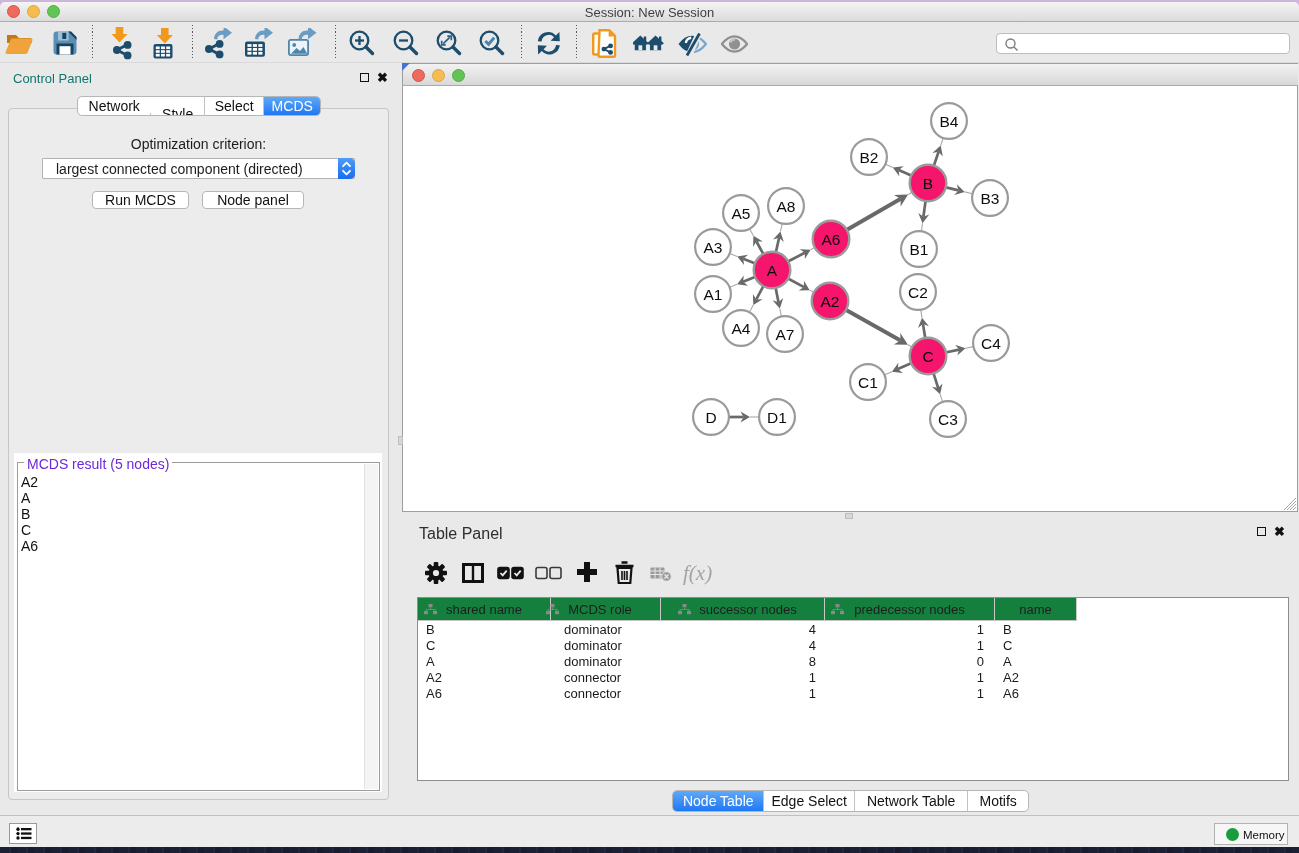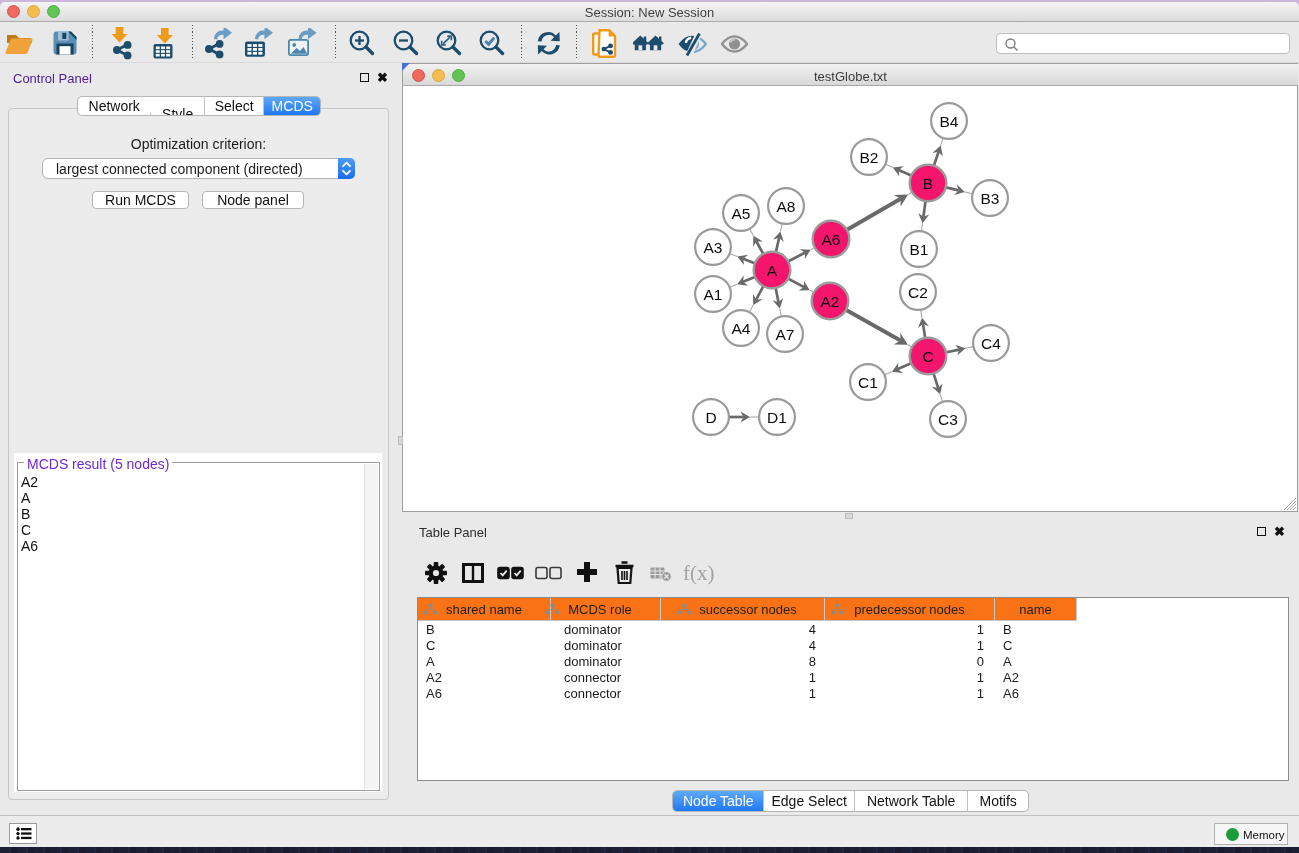--- a/index.html
+++ b/index.html
@@ -16,33 +16,33 @@
 #titleText { left:0; top:5px; width:1299px; text-align:center; font-size:13px; color:#3f3f3f; }
 
 
 #toolbar { left:0; top:22px; width:1299px; height:41px; background:#e9e9e9; border-bottom:1px solid #dadada; }
 .sep { position:absolute; top:3px; height:34px; width:1px;
   background:repeating-linear-gradient(#565656 0 1.2px, transparent 1.2px 3.2px); }
 #searchBox { position:absolute; left:996px; top:11px; width:294px; height:21px; background:#fff;
   border:1px solid #bdbdbd; border-radius:4px; }
 
 
-#cpTitle { left:13px; top:71px; font-size:13px; color:#4c1d95; }
+#cpTitle { left:13px; top:71px; font-size:13px; color:#0f766e; }
 #cpBox { left:8px; top:108px; width:381px; height:692px; background:#ececec;
   border:1px solid #c6c6c6; border-radius:4px; }
 .segc { position:absolute; display:flex; background:#fff; border:1px solid #b6b6b6;
   border-radius:5px; overflow:hidden; }
 .segc .sg { font-size:14px; color:#111; text-align:center; border-left:1px solid #c2c2c2;
   display:flex; align-items:center; justify-content:center; }
 .segc .sg:first-child { border-left:none; }
 .segc .sg.on { background:linear-gradient(#5ea9f9,#2077f3); color:#fff; }
 #tabsTop { left:77px; top:96px; width:244px; height:20px; }
 #optLabel { left:8px; top:136px; width:381px; text-align:center; font-size:14px; color:#1c1c1c; }
 #dropdown { left:42px; top:158px; width:313px; height:21px; background:#fff;
-  border:1px solid #b2b2b2; border-radius:6px; }
+  border:1px solid #b2b2b2; border-radius:1px; }
 #dropdown .txt { position:absolute; left:13px; top:2px; font-size:14px; color:#1c1c1c; }
 #dropdown .step { position:absolute; right:-1px; top:-1px; width:17px; height:21px;
   background:linear-gradient(#4d9df8,#1a6cf0); border-radius:0 5px 5px 0; }
 .btn { position:absolute; height:18px; background:#fff; border:1px solid #b6b6b6;
   border-radius:4px; font-size:14px; color:#111; text-align:center; line-height:16px; }
 #mcdsWhite { left:14px; top:453px; width:368px; height:339px; background:#fff; }
 #mcdsBorder { left:17px; top:462px; width:363px; height:329px; border:1px solid #9b9b9b; }
 #mcdsTitle { left:24px; top:456px; background:#fff; padding:0 3px; font-size:14px; color:#6d28d9; }
 #mcdsList { left:21px; top:474px; font-size:14px; color:#111; line-height:16.1px; }
 #mcdsScroll { left:364px; top:464px; width:14px; height:325px; background:#f4f4f4;
@@ -50,24 +50,24 @@
 
 
 #netWin { left:402px; top:63px; width:896px; height:449px; background:#fff;
   border:1px solid #9e9e9e; }
 #netTitle { left:0; top:0; width:895px; height:22px;
   background:linear-gradient(#f2f2f2,#d8d8d8); border-bottom:1px solid #a9a9a9; }
 #netTitle .tl { position:absolute; top:5px; width:13px; height:13px; border-radius:50%; }
 #netTitleText { left:0; top:5px; width:895px; text-align:center; font-size:13px; color:#3b3b3b; }
 
 
-#tpTitle { left:419px; top:525px; font-size:13px; color:#2e2e2e; }
+#tpTitle { left:419px; top:525px; font-size:16px; color:#2e2e2e; }
 #tableBox { left:417px; top:597px; width:872px; height:184px; background:#fff;
   border:1px solid #8d8d8d; }
-#thead { position:absolute; left:0; top:0; width:659px; height:23px; background:#f97316;
+#thead { position:absolute; left:0; top:0; width:659px; height:23px; background:#15803d;
   border-bottom:1px solid #c4c4c4; }
 #thead .hc { position:absolute; top:0; height:23px; border-right:1px solid #c8c8c8;
   font-size:13px; color:#1e1e1e; text-align:center; line-height:23px; }
 .trow { position:absolute; font-size:13px; color:#1a1a1a; height:16px; line-height:16px; }
 #tabsBottom { left:672px; top:790px; width:357px; height:22px; }
 
 
 #statusBar { left:0; top:815px; width:1299px; height:32px; background:#ececec;
   border-top:1px solid #c0c0c0; }
 #deskBottom { left:0; top:847px; width:1299px; height:6px; background:repeating-linear-gradient(90deg,#1b2034 0 9px,#222741 9px 11px,#181c2e 11px 17px); }
@@ -296,21 +296,20 @@
 
 <div class="abs" id="netWin">
   <div class="abs" id="netTitle">
     <div class="tl" style="left:9px; background:#ee6a5f; border:0.5px solid #d65348;"></div>
     <div class="tl" style="left:29px; background:#f5bd4f; border:0.5px solid #dda73c;"></div>
     <div class="tl" style="left:49px; background:#61c454; border:0.5px solid #4daf41;"></div>
   </div>
   <svg style="position:absolute;left:-1px;top:-1px" width="8" height="8" viewBox="0 0 8 8">
       <path d="M0 0 H8 L0 8 Z" fill="#4a72d6"></path>
     </svg>
-  <div class="abs" id="netTitleText">testGlobe.txt</div>
   <svg id="graph" style="position:absolute; left:0; top:22px;" width="895" height="423" viewBox="0 0 895 423">
 <line x1="334.1" y1="198.2" x2="326.7" y2="201.2" stroke="#a8a8a8" stroke-width="1.1"></line>
 <line x1="353.7" y1="190.2" x2="340.1" y2="195.8" stroke="#696969" stroke-width="2.7"></line>
 <path d="M334.1 198.2 L345.0 199.7 L340.1 195.8 L340.8 189.5 Z" fill="#696969"></path>
 <line x1="406.7" y1="204.2" x2="410.7" y2="206.3" stroke="#a8a8a8" stroke-width="1.1"></line>
 <line x1="383.6" y1="191.8" x2="401.0" y2="201.1" stroke="#696969" stroke-width="2.7"></line>
 <path d="M406.7 204.2 L400.9 194.8 L401.0 201.1 L395.7 204.5 Z" fill="#696969"></path>
 <line x1="334.2" y1="170.4" x2="326.8" y2="167.5" stroke="#a8a8a8" stroke-width="1.1"></line>
 <line x1="353.6" y1="178.0" x2="340.2" y2="172.8" stroke="#696969" stroke-width="2.7"></line>
 <path d="M334.2 170.4 L341.1 179.0 L340.2 172.8 L345.1 168.8 Z" fill="#696969"></path>
@@ -462,21 +461,21 @@
       <rect x="0.5" y="2.5" width="14" height="11" rx="1" fill="#9b9b9b"></rect>
 <g stroke="#e9e9e9" stroke-width="1">
         <line x1="0.5" y1="6" x2="14.5" y2="6"></line>
         <line x1="0.5" y1="9.5" x2="14.5" y2="9.5"></line>
         <line x1="5" y1="2.5" x2="5" y2="13.5"></line>
         <line x1="10" y1="2.5" x2="10" y2="13.5"></line>
       </g>
 <circle cx="16.5" cy="11.5" r="4.8" fill="#9b9b9b" stroke="#e9e9e9" stroke-width="1"></circle>
 <path d="M14.5 9.5 l4 4 M18.5 9.5 l-4 4" stroke="#e9e9e9" stroke-width="1.3"></path>
     </svg>
-<div class="abs" style="left:683px;top:561px;font-family:'Liberation Serif',serif;font-size:21px;color:#a3a3a3;">f(x)</div>
+<div class="abs" style="left:683px;top:561px;font-family:'Liberation Serif',serif;font-style:italic;font-size:21px;color:#a3a3a3;">f(x)</div>
 </div>
 <div class="abs" id="tableBox">
   <div id="thead">
 <div class="hc" style="left:0px;width:133px;"><svg width="13" height="11" viewBox="0 0 13 11" style="position:absolute;left:6px;top:6px">
           <g fill="#8a8a8a">
             <rect x="4.5" y="0" width="4" height="3.2"></rect>
             <rect x="0" y="7" width="4" height="3.2"></rect>
             <rect x="9" y="7" width="4" height="3.2"></rect>
             <path d="M6.2 3.2 h0.9 v2 h-0.9 z M1.6 5.2 h9.9 v0.9 H1.6 z M1.6 5.2 h0.9 v2 h-0.9 z M10.6 5.2 h0.9 v2 h-0.9 z"></path>
           </g>

